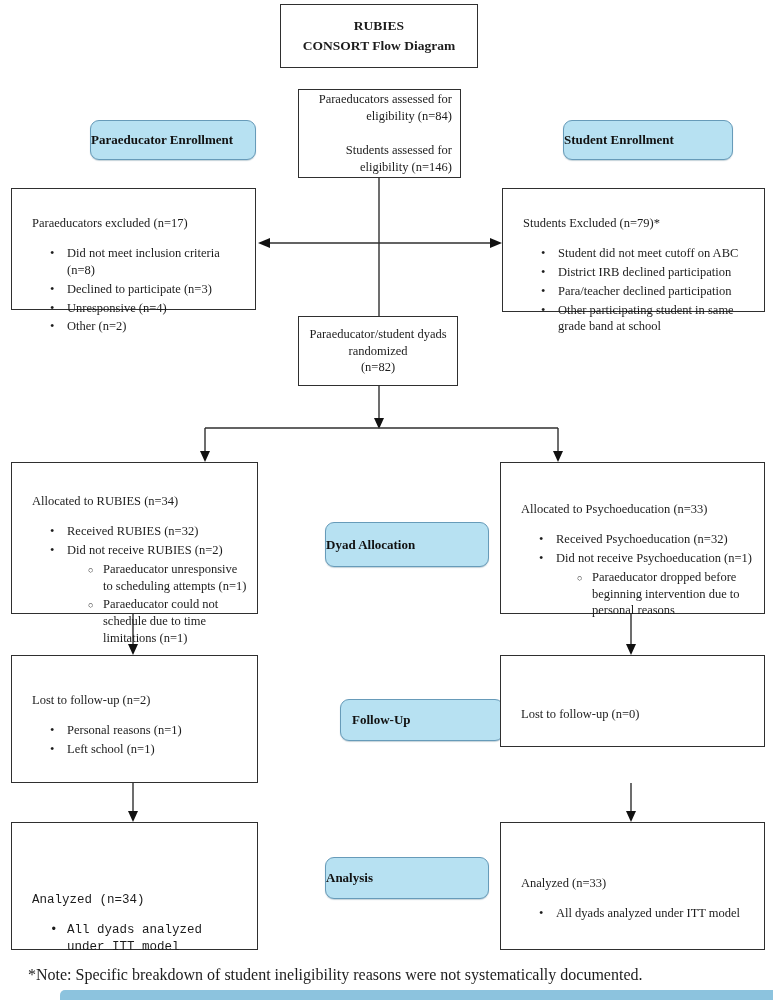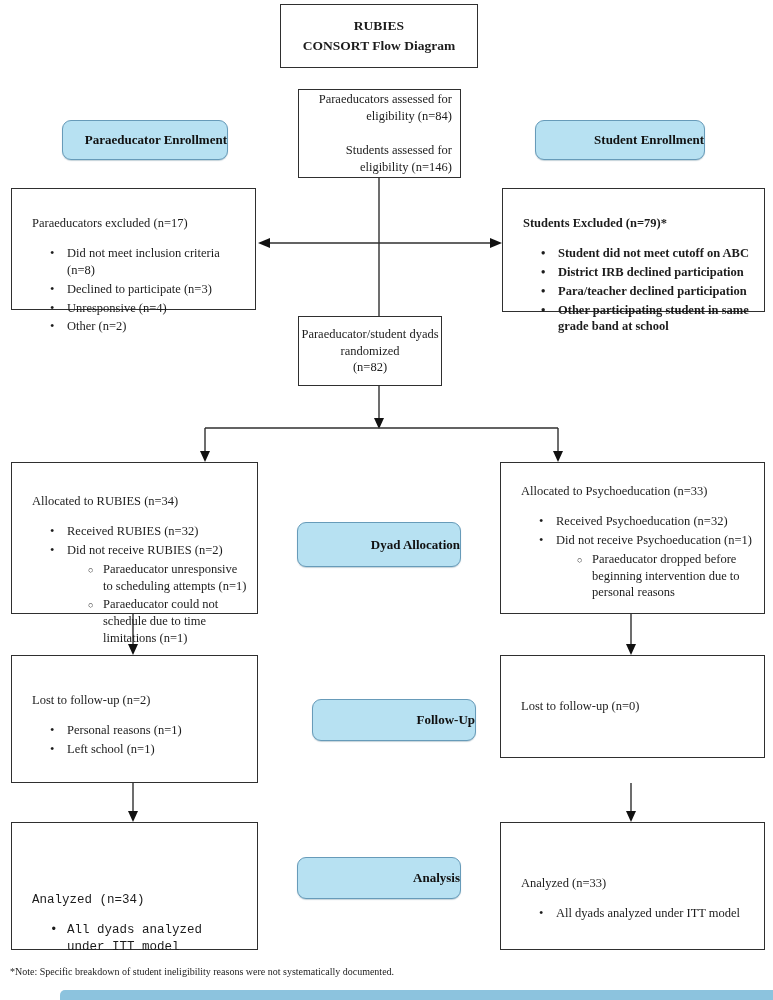--- a/index.html
+++ b/index.html
@@ -9,34 +9,34 @@
     color:#1c1c1c;overflow:hidden;
   }
   #arrow-layer{position:absolute;left:0;top:0;width:773px;height:1000px;z-index:0;}
   .box{
     position:absolute;background:#ffffff;border:1.6px solid #2f2f2f;
     box-sizing:border-box;z-index:1;font-size:12.5px;line-height:1.35;
   }
   .center-text{display:flex;flex-direction:column;align-items:center;justify-content:center;text-align:center;}
   .stage{
     position:absolute;background:#b7e1f2;border:1.6px solid #679bb9;border-radius:9px;
-    box-sizing:border-box;z-index:1;display:flex;align-items:center;justify-content:flex-end;
-    font-weight:bold;font-size:13px;color:#111;box-shadow:0 1px 1px rgba(90,130,150,.35);
+    box-sizing:border-box;z-index:1;display:flex;align-items:center;justify-content:flex-start;
+    font-weight:bold;font-size:13px;color:#111;box-shadow:0 1px 1px rgba(90,130,150,.35);margin-left:28px;
   }
   .title-box{font-weight:bold;font-size:13.5px;line-height:1.5;text-align:right;}
   .heading{margin:12px 0 13px 0;}
   .pad-box{padding:14px 10px 8px 20px;}
   .bullet-row{display:flex;margin:0 0 2px 0;}
   .bullet-row .mk{flex:0 0 17px;width:17px;text-align:left;}
   .bullet-row.lvl1{margin-left:18px;}
   .bullet-row.lvl2{margin-left:56px;}
   .bullet-row.lvl2 .mk{flex:0 0 15px;width:15px;font-size:9px;padding-top:3px;}
   .elig-para{margin:0 0 17px 0;}
   .footnote{
-    position:absolute;left:10px;top:966px;width:620px;font-size:10px;z-index:1;
+    position:absolute;left:28px;top:966px;width:620px;font-size:16px;z-index:1;
   }
   .bottom-bar{
     position:absolute;left:60px;top:990px;width:713px;height:10px;
     background:#8cc3de;border-top-left-radius:5px;z-index:1;
   }
 </style>
 </head>
 <body>
 
 <svg id="arrow-layer" viewBox="0 0 773 1000">
@@ -102,21 +102,21 @@
       <div class="bullet-row lvl1">
         <span class="mk">•</span>
         <span class="tx">Unresponsive (n=4)</span>
       </div>
       <div class="bullet-row lvl1">
         <span class="mk">•</span>
         <span class="tx">Other (n=2)</span>
       </div>
     </div>
 </div>
-<div class="box pad-box" style="left:502px;top:188px;width:263px;height:124px;font-weight:bold;">
+<div class="box pad-box" style="left:502px;top:188px;width:263px;height:124px;">
   <div class="heading">Students Excluded (n=79)*</div>
   <div>
       <div class="bullet-row lvl1">
         <span class="mk">•</span>
         <span class="tx">Student did not meet cutoff on ABC</span>
       </div>
       <div class="bullet-row lvl1">
         <span class="mk">•</span>
         <span class="tx">District IRB declined participation</span>
       </div>
@@ -124,21 +124,21 @@
         <span class="mk">•</span>
         <span class="tx">Para/teacher declined participation</span>
       </div>
       <div class="bullet-row lvl1">
         <span class="mk">•</span>
         <span class="tx">Other participating student in same grade band at school</span>
       </div>
     </div>
 </div>
 
-<div class="box center-text" style="left:298px;top:316px;width:144px;height:70px;justify-content:center;">
+<div class="box center-text" style="left:298px;top:316px;width:160px;height:70px;justify-content:center;">
   <div>Paraeducator/student dyads</div>
   <div>randomized</div>
   <div>(n=82)</div>
 </div>
 
 <div class="box pad-box" style="left:11px;top:462px;width:247px;height:152px;padding-top:18px;">
   <div class="heading">Allocated to RUBIES (n=34)</div>
   <div>
       <div class="bullet-row lvl1">
         <span class="mk">•</span>
@@ -154,21 +154,21 @@
       </div>
       <div class="bullet-row lvl2">
         <span class="mk">○</span>
         <span class="tx">Paraeducator could not schedule due to time limitations (n=1)</span>
       </div>
     </div>
 </div>
 <div class="stage" style="left:297px;top:522px;width:164px;height:45px;">
   <span>Dyad Allocation</span>
 </div>
-<div class="box pad-box" style="left:500px;top:462px;width:265px;height:152px;padding-top:8px;">
+<div class="box pad-box" style="left:500px;top:462px;width:265px;height:152px;padding-top:26px;">
   <div class="heading">Allocated to Psychoeducation (n=33)</div>
   <div>
       <div class="bullet-row lvl1">
         <span class="mk">•</span>
         <span class="tx">Received Psychoeducation (n=32)</span>
       </div>
       <div class="bullet-row lvl1">
         <span class="mk">•</span>
         <span class="tx">Did not receive Psychoeducation (n=1)</span>
       </div>
@@ -188,21 +188,21 @@
       </div>
       <div class="bullet-row lvl1">
         <span class="mk">•</span>
         <span class="tx">Left school (n=1)</span>
       </div>
     </div>
 </div>
 <div class="stage" style="left:312px;top:699px;width:164px;height:42px;padding-left:11px;">
   <span>Follow-Up</span>
 </div>
-<div class="box pad-box" style="left:500px;top:655px;width:265px;height:103px;padding-top:30px;">
+<div class="box pad-box" style="left:500px;top:655px;width:265px;height:92px;padding-top:38px;">
   <div class="heading">Lost to follow-up (n=0)</div>
   <div></div>
 </div>
 
 <div class="box pad-box" style="left:11px;top:822px;width:247px;height:128px;padding-top:57px;font-family:Liberation Mono, monospace;">
   <div class="heading">Analyzed (n=34)</div>
   <div>
       <div class="bullet-row lvl1">
         <span class="mk">•</span>
         <span class="tx">All dyads analyzed under ITT model</span>

